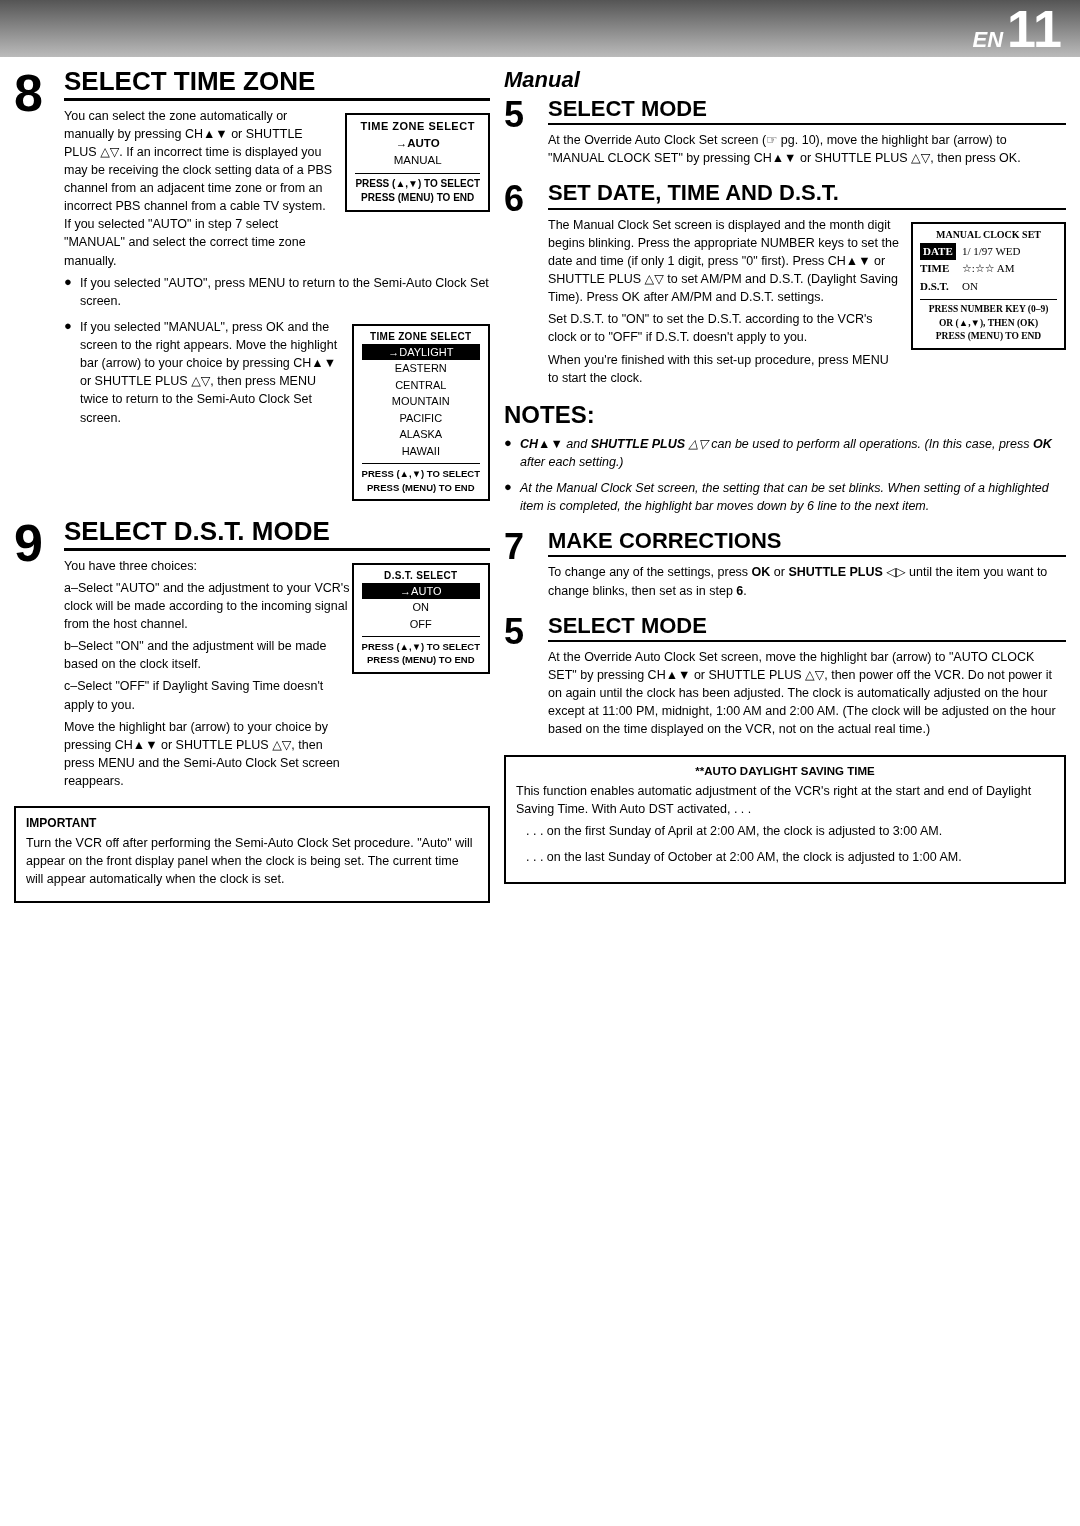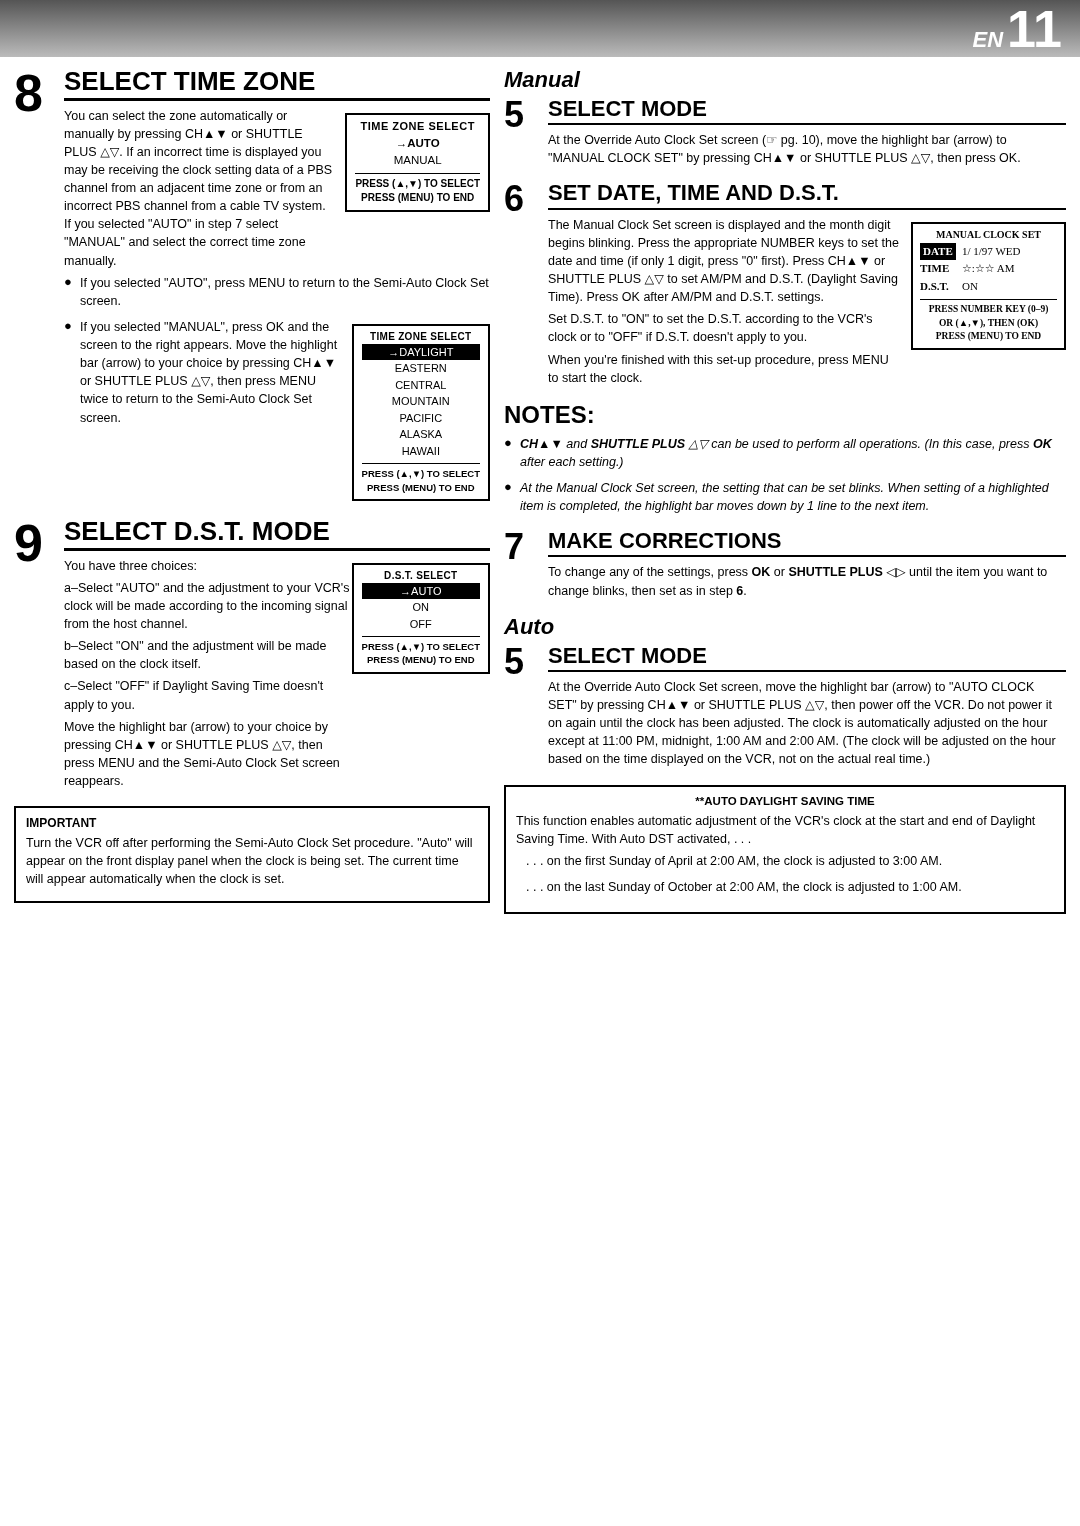--- a/index.html
+++ b/index.html
@@ -433,51 +433,50 @@
     </div>
 
     <div class="notes-section">
       <div class="notes-title">NOTES:</div>
       <div class="bullet-item">
         <span class="bullet">●</span>
         <span class="text-para"><i><b>CH▲▼</b> and <b>SHUTTLE PLUS</b> △▽ can be used to perform all operations. (In this case, press <b>OK</b> after each setting.)</i></span>
       </div>
       <div class="bullet-item">
         <span class="bullet">●</span>
-        <span class="text-para"><i>At the Manual Clock Set screen, the setting that can be set blinks. When setting of a highlighted item is completed, the highlight bar moves down by 1 line to the next item.</i></span>
+        <span class="text-para"><i>At the Manual Clock Set screen, the setting that can be set blinks. When setting of a highlighted item is completed, the highlight bar moves down by 6 line to the next item.</i></span>
       </div>
     </div>
 
     <div class="corrections-section">
       <div class="step-block">
         <div style="min-width:36px;">
           <span class="step-number-sm">7</span>
         </div>
         <div class="step-content">
           <div class="section-title-sm">MAKE CORRECTIONS</div>
           <p class="text-para">To change any of the settings, press <b>OK</b> or <b>SHUTTLE PLUS</b> ◁▷ until the item you want to change blinks, then set as in step <b>6</b>.</p>
         </div>
       </div>
     </div>
 
-    <div class="auto-label" style="font-size:22px; font-style:italic; font-weight:bold; margin-top:8px; margin-bottom:4px;">Auto</div>
 
     <div class="step-block">
       <div style="min-width:36px;">
         <span class="step-number-sm">5</span>
       </div>
       <div class="step-content">
         <div class="section-title-sm">SELECT MODE</div>
         <p class="text-para">At the Override Auto Clock Set screen, move the highlight bar (arrow) to "AUTO CLOCK SET" by pressing CH▲▼ or SHUTTLE PLUS △▽, then power off the VCR. Do not power it on again until the clock has been adjusted. The clock is automatically adjusted on the hour except at 11:00 PM, midnight, 1:00 AM and 2:00 AM. (The clock will be adjusted on the hour based on the time displayed on the VCR, not on the actual real time.)</p>
       </div>
     </div>
 
     <div class="auto-dst-box">
       <div class="auto-dst-title">**AUTO DAYLIGHT SAVING TIME</div>
-      <p class="text-para">This function enables automatic adjustment of the VCR's clock at the start and end of Daylight Saving Time. With Auto DST activated, . . .</p>
+      <p class="text-para">This function enables automatic adjustment of the VCR's right at the start and end of Daylight Saving Time. With Auto DST activated, . . .</p>
       <div class="bullet-item">
         <span style="margin-right:4px;"></span>
         <span class="text-para">. . . on the first Sunday of April at 2:00 AM, the clock is adjusted to 3:00 AM.</span>
       </div>
       <div class="bullet-item">
         <span style="margin-right:4px;"></span>
         <span class="text-para">. . . on the last Sunday of October at 2:00 AM, the clock is adjusted to 1:00 AM.</span>
       </div>
     </div>
 

